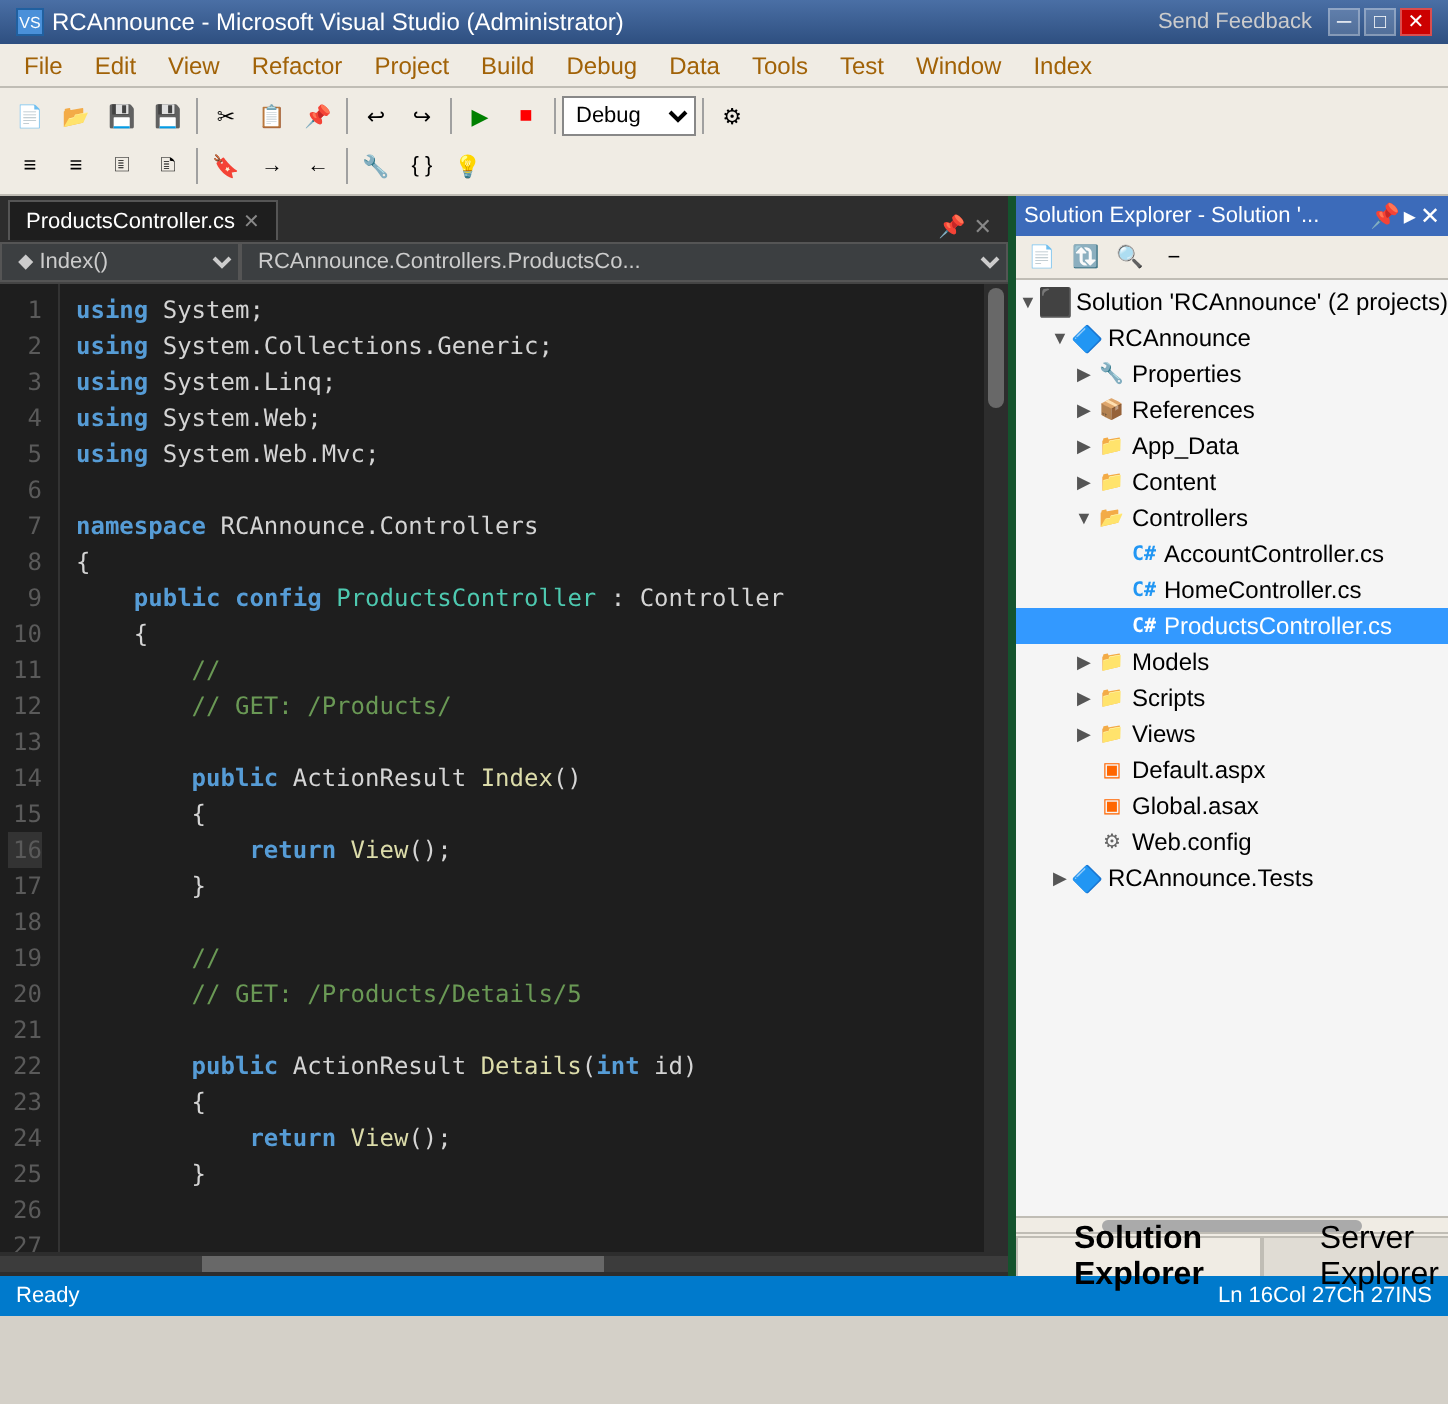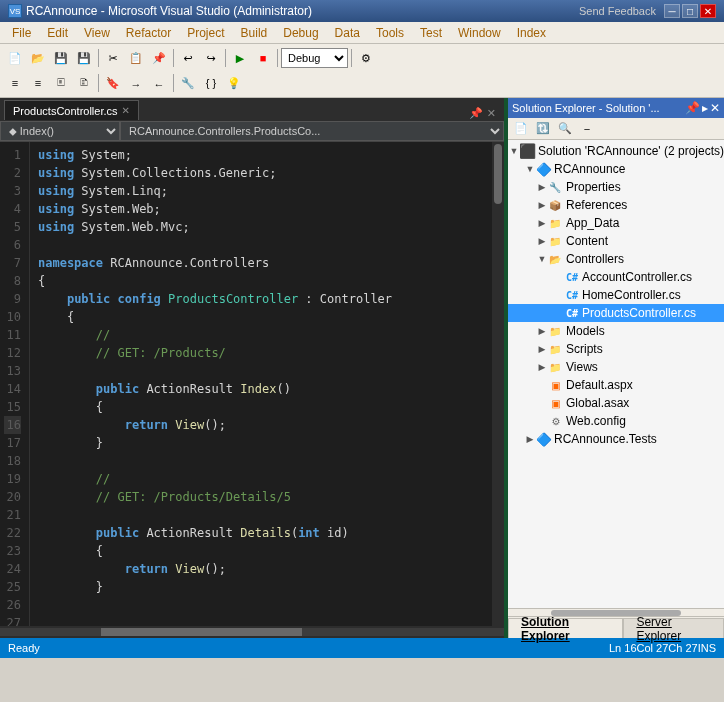--- a/index.html
+++ b/index.html
@@ -60,21 +60,21 @@
     .tree-label { font-size: 12px; white-space: nowrap; }
     
     
     .icon-solution { color: #f5a623; font-size: 14px; }
     .icon-project { color: #2196F3; font-size: 13px; }
     .icon-folder { color: #f5a623; }
     .icon-folder-open { color: #f5a623; }
     
     
     #bottom-tabs { height: 22px; display: flex; align-items: flex-end; background: #f0ece4; border-top: 1px solid #c0bdb5; }
-    .bottom-tab { padding: 2px 12px; font-size: 12px; background: #e0dcd4; border: 1px solid #c0bdb5; border-bottom: none; cursor: pointer; height: 20px; display: flex; align-items: center; text-decoration: underline; }
+    .bottom-tab { padding: 2px 28px; font-size: 16px; background: #e0dcd4; border: 1px solid #c0bdb5; border-bottom: none; cursor: pointer; height: 20px; display: flex; align-items: center; }
     .bottom-tab.active { background: #f0ece4; font-weight: bold; }
     
     
     #status-bar { background: #007acc; color: white; height: 20px; display: flex; align-items: center; padding: 0 8px; font-size: 11px; justify-content: space-between; }
     .status-section { display: flex; }
     
     
     #se-scroll { height: 8px; background: #f0ece4; border-top: 1px solid #c0bdb5; }
     .se-scroll-thumb { height: 6px; background: #aaa; width: 60%; margin: 1px auto; border-radius: 3px; }
     

